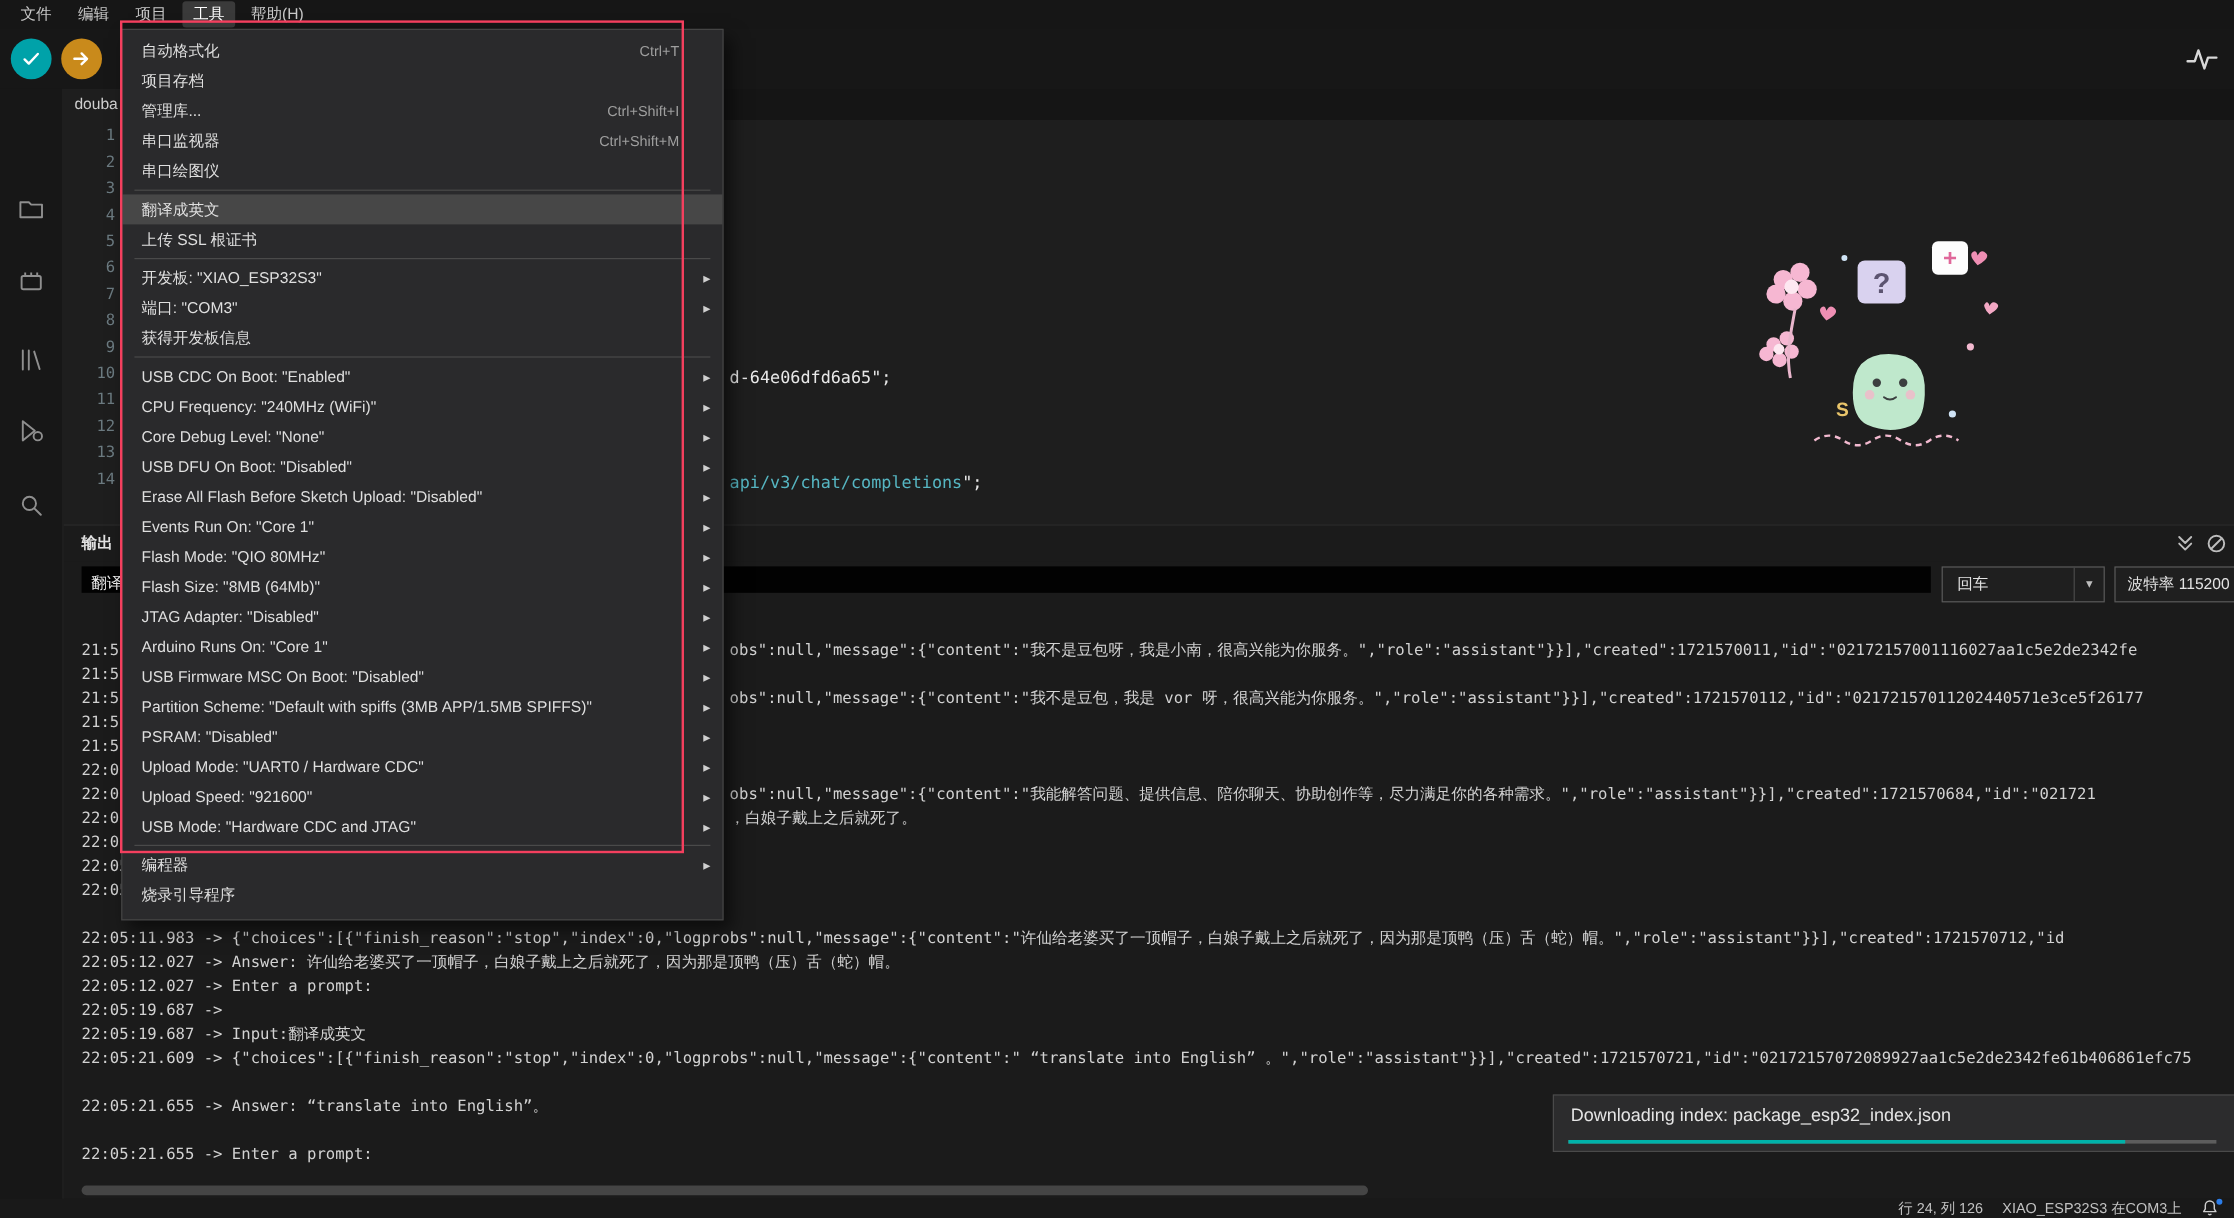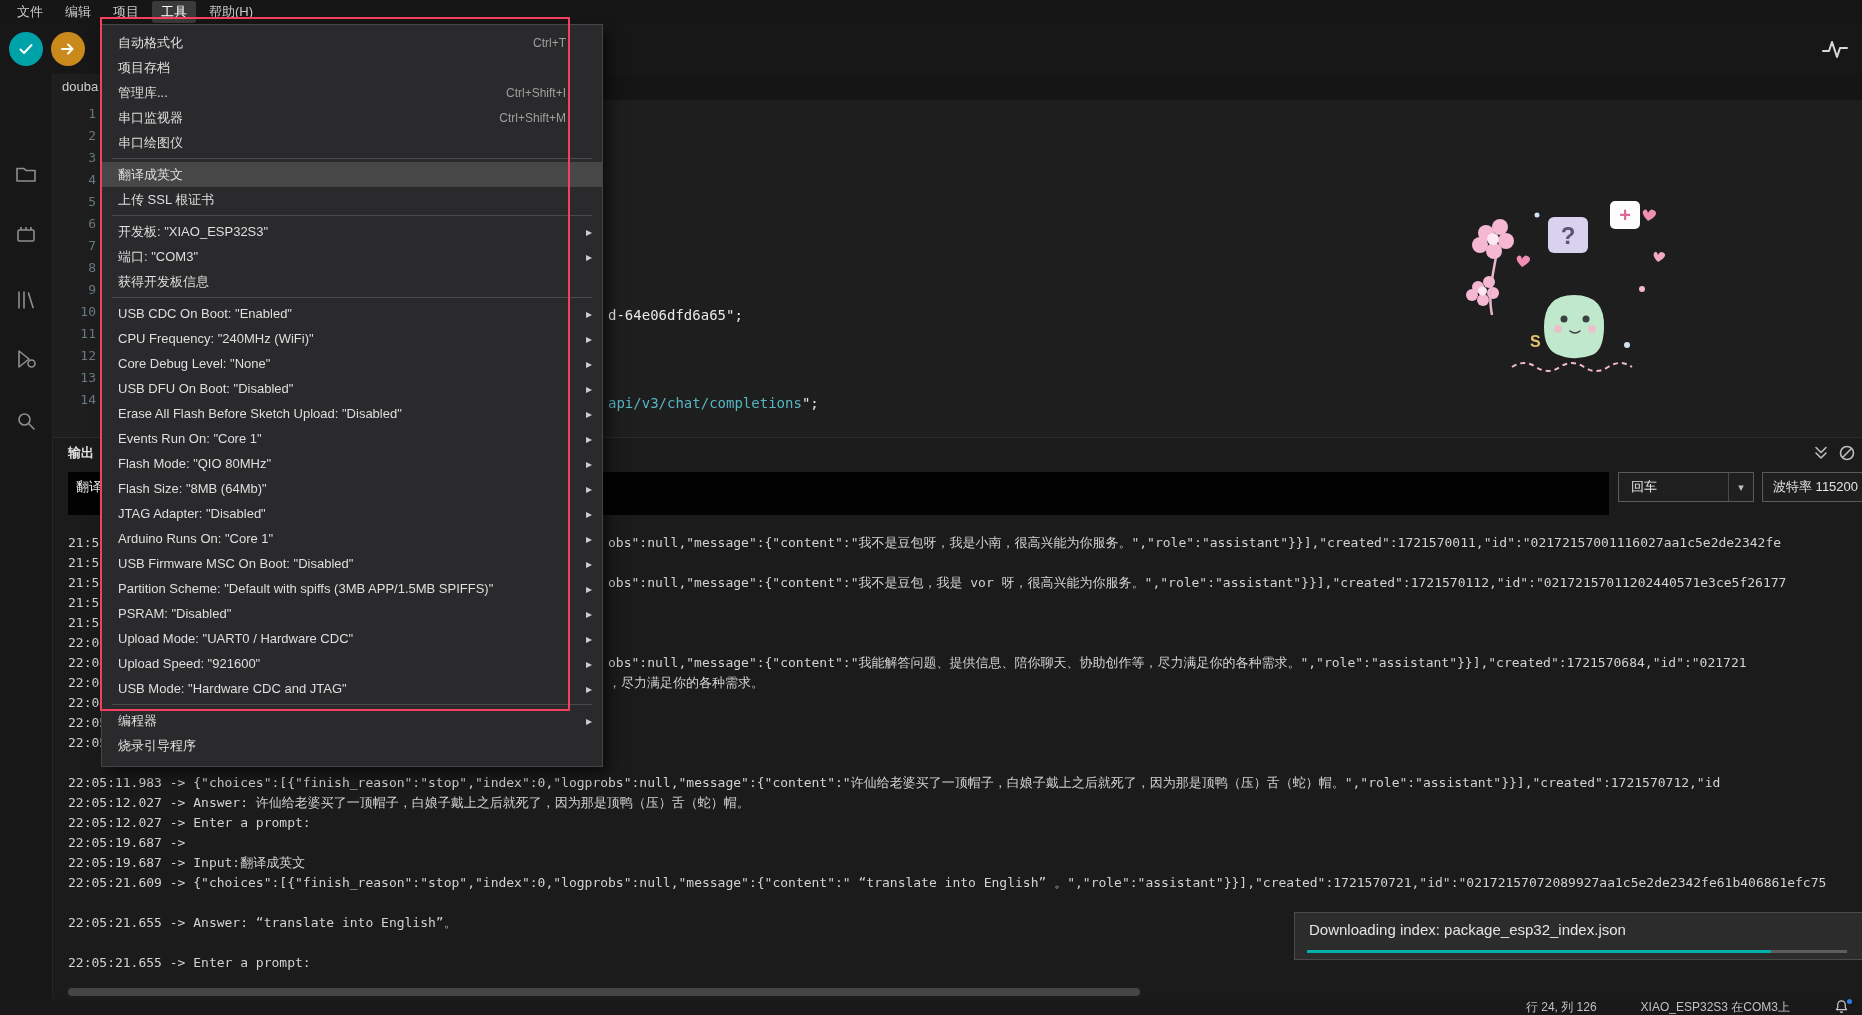--- a/index.html
+++ b/index.html
@@ -36,21 +36,21 @@
   .code-link{color:#56b6c2;}
   #sticker{position:absolute;left:1400px;top:95px;width:230px;height:185px;}
   
   #bottom-panel{position:absolute;left:52px;top:437px;right:0;bottom:16px;background:#1b1b1b;z-index:1;}
   #output-header{position:absolute;left:52px;top:437px;right:0;height:30px;background:#1b1b1b;
                  border-top:1px solid #2c2c2c;z-index:2;}
   #output-tab{position:absolute;left:16px;top:0;line-height:30px;font-size:13px;font-weight:bold;color:#e2e2e2;cursor:pointer;}
   .panel-icon{position:absolute;top:6px;width:18px;height:18px;color:#bdbdbd;cursor:pointer;}
   #collapse-icon{right:32px;}
   #clear-icon{right:6px;}
-  #serial-input{position:absolute;left:68px;top:472px;width:1541px;height:43px;background:#020202;
+  #serial-input{position:absolute;left:68px;top:472px;width:1541px;height:22px;background:#020202;
                 color:#f0f0f0;font:13px "DejaVu Sans Mono",monospace;line-height:30px;
                 padding:0 8px;box-sizing:border-box;white-space:nowrap;overflow:hidden;z-index:2;}
   .mini-select{position:absolute;top:472px;height:30px;border:1px solid #5a5a5a;background:#1f1f1f;
                color:#e3e3e3;font-size:13px;line-height:28px;box-sizing:border-box;z-index:2;
                display:flex;align-items:center;cursor:pointer;}
   #line-ending-select{left:1618px;width:136px;align-items:flex-end;}
   #baud-select{left:1762px;width:130px;padding-left:10px;white-space:nowrap;overflow:hidden;}
   .sel-label{flex:1;padding-left:12px;white-space:nowrap;overflow:hidden;}
   .sel-caret{width:24px;text-align:center;color:#bdbdbd;border-left:1px solid #4a4a4a;font-size:11px;}
   #serial-lines{position:absolute;left:52px;top:515px;right:0;bottom:27px;padding:18px 0 0 16px;
@@ -60,21 +60,21 @@
   #h-scroll{position:absolute;left:68px;top:988px;width:1072px;height:8px;background:#454545;
             border-radius:4px;z-index:4;cursor:pointer;}
   
   #notification{position:absolute;left:1294px;top:912px;width:600px;height:48px;background:#2c2c2d;
                 border:1px solid #4a4a4a;box-sizing:border-box;z-index:30;overflow:hidden;}
   #notification-text{padding:8px 14px 0 14px;font-size:15px;color:#e5e5e5;white-space:nowrap;}
   #dl-track{position:absolute;left:12px;bottom:6px;width:540px;height:3px;background:#5d5d5d;}
   #dl-progress{height:3px;background:#00b2a9;}
   
   #statusbar{position:absolute;left:0;right:0;bottom:0;height:16px;background:#191919;display:flex;
-             align-items:center;justify-content:flex-end;gap:44px;padding-right:12px;font-size:12px;
+             align-items:center;justify-content:flex-end;gap:16px;padding-right:12px;font-size:12px;
              color:#c2c2c2;z-index:25;}
   .sb-item{white-space:nowrap;cursor:pointer;}
   #bell-wrap{position:relative;width:16px;height:16px;color:#cccccc;cursor:pointer;}
   #bell-dot{position:absolute;right:-2px;top:0;width:5px;height:5px;border-radius:50%;background:#2b7de9;}
   
   #tools-menu{position:absolute;left:101px;top:24px;width:502px;background:#2a2a2c;
               border:1px solid #454545;box-sizing:border-box;padding:5px 0 8px 0;z-index:40;
               box-shadow:6px 8px 14px rgba(0,0,0,0.55);}
   .menu-item{height:25px;display:flex;align-items:center;padding:0 10px 0 16px;font-size:13px;
              color:#dfdfdf;cursor:pointer;white-space:nowrap;}
@@ -252,21 +252,21 @@
   <div class="mini-select" id="baud-select">波特率 115200</div>
 
   <div id="serial-lines">
       <div class="serial-line"><span class="sl-p">21:53:</span><span class="sl-t">obs":null,"message":{"content":"我不是豆包呀，我是小南，很高兴能为你服务。","role":"assistant"}}],"created":1721570011,"id":"02172157001116027aa1c5e2de2342fe</span></div>
       <div class="serial-line"><span class="sl-p">21:53:</span></div>
       <div class="serial-line"><span class="sl-p">21:55:</span><span class="sl-t">obs":null,"message":{"content":"我不是豆包，我是 vor 呀，很高兴能为你服务。","role":"assistant"}}],"created":1721570112,"id":"02172157011202440571e3ce5f26177</span></div>
       <div class="serial-line"><span class="sl-p">21:55:</span></div>
       <div class="serial-line"><span class="sl-p">21:55:</span></div>
       <div class="serial-line"><span class="sl-p">22:04:</span></div>
       <div class="serial-line"><span class="sl-p">22:04:</span><span class="sl-t">obs":null,"message":{"content":"我能解答问题、提供信息、陪你聊天、协助创作等，尽力满足你的各种需求。","role":"assistant"}}],"created":1721570684,"id":"021721</span></div>
-      <div class="serial-line"><span class="sl-p">22:04:</span><span class="sl-t">，尽力满足你的各种需求。</span></div>
+      <div class="serial-line"><span class="sl-p">22:04:</span><span class="sl-t">，白娘子戴上之后就死了。</span></div>
       <div class="serial-line"><span class="sl-p">22:04:</span></div>
       <div class="serial-line"><span class="sl-p">22:05:</span></div>
       <div class="serial-line"><span class="sl-p">22:05:</span></div>
       <div class="serial-line"><span class="sl-p"></span></div>
       <div class="serial-line"><span class="sl-p">22:05:11.983 -&gt; {"choices":[{"finish_reason":"stop","index":0,"logprobs":null,"message":{"content":"许仙给老婆买了一顶帽子，白娘子戴上之后就死了，因为那是顶鸭（压）舌（蛇）帽。","role":"assistant"}}],"created":1721570712,"id</span></div>
       <div class="serial-line"><span class="sl-p">22:05:12.027 -&gt; Answer: 许仙给老婆买了一顶帽子，白娘子戴上之后就死了，因为那是顶鸭（压）舌（蛇）帽。</span></div>
       <div class="serial-line"><span class="sl-p">22:05:12.027 -&gt; Enter a prompt:</span></div>
       <div class="serial-line"><span class="sl-p">22:05:19.687 -&gt;</span></div>
       <div class="serial-line"><span class="sl-p">22:05:19.687 -&gt;  Input:翻译成英文</span></div>
       <div class="serial-line"><span class="sl-p">22:05:21.609 -&gt; {"choices":[{"finish_reason":"stop","index":0,"logprobs":null,"message":{"content":" “translate into English” 。","role":"assistant"}}],"created":1721570721,"id":"02172157072089927aa1c5e2de2342fe61b406861efc75</span></div>

